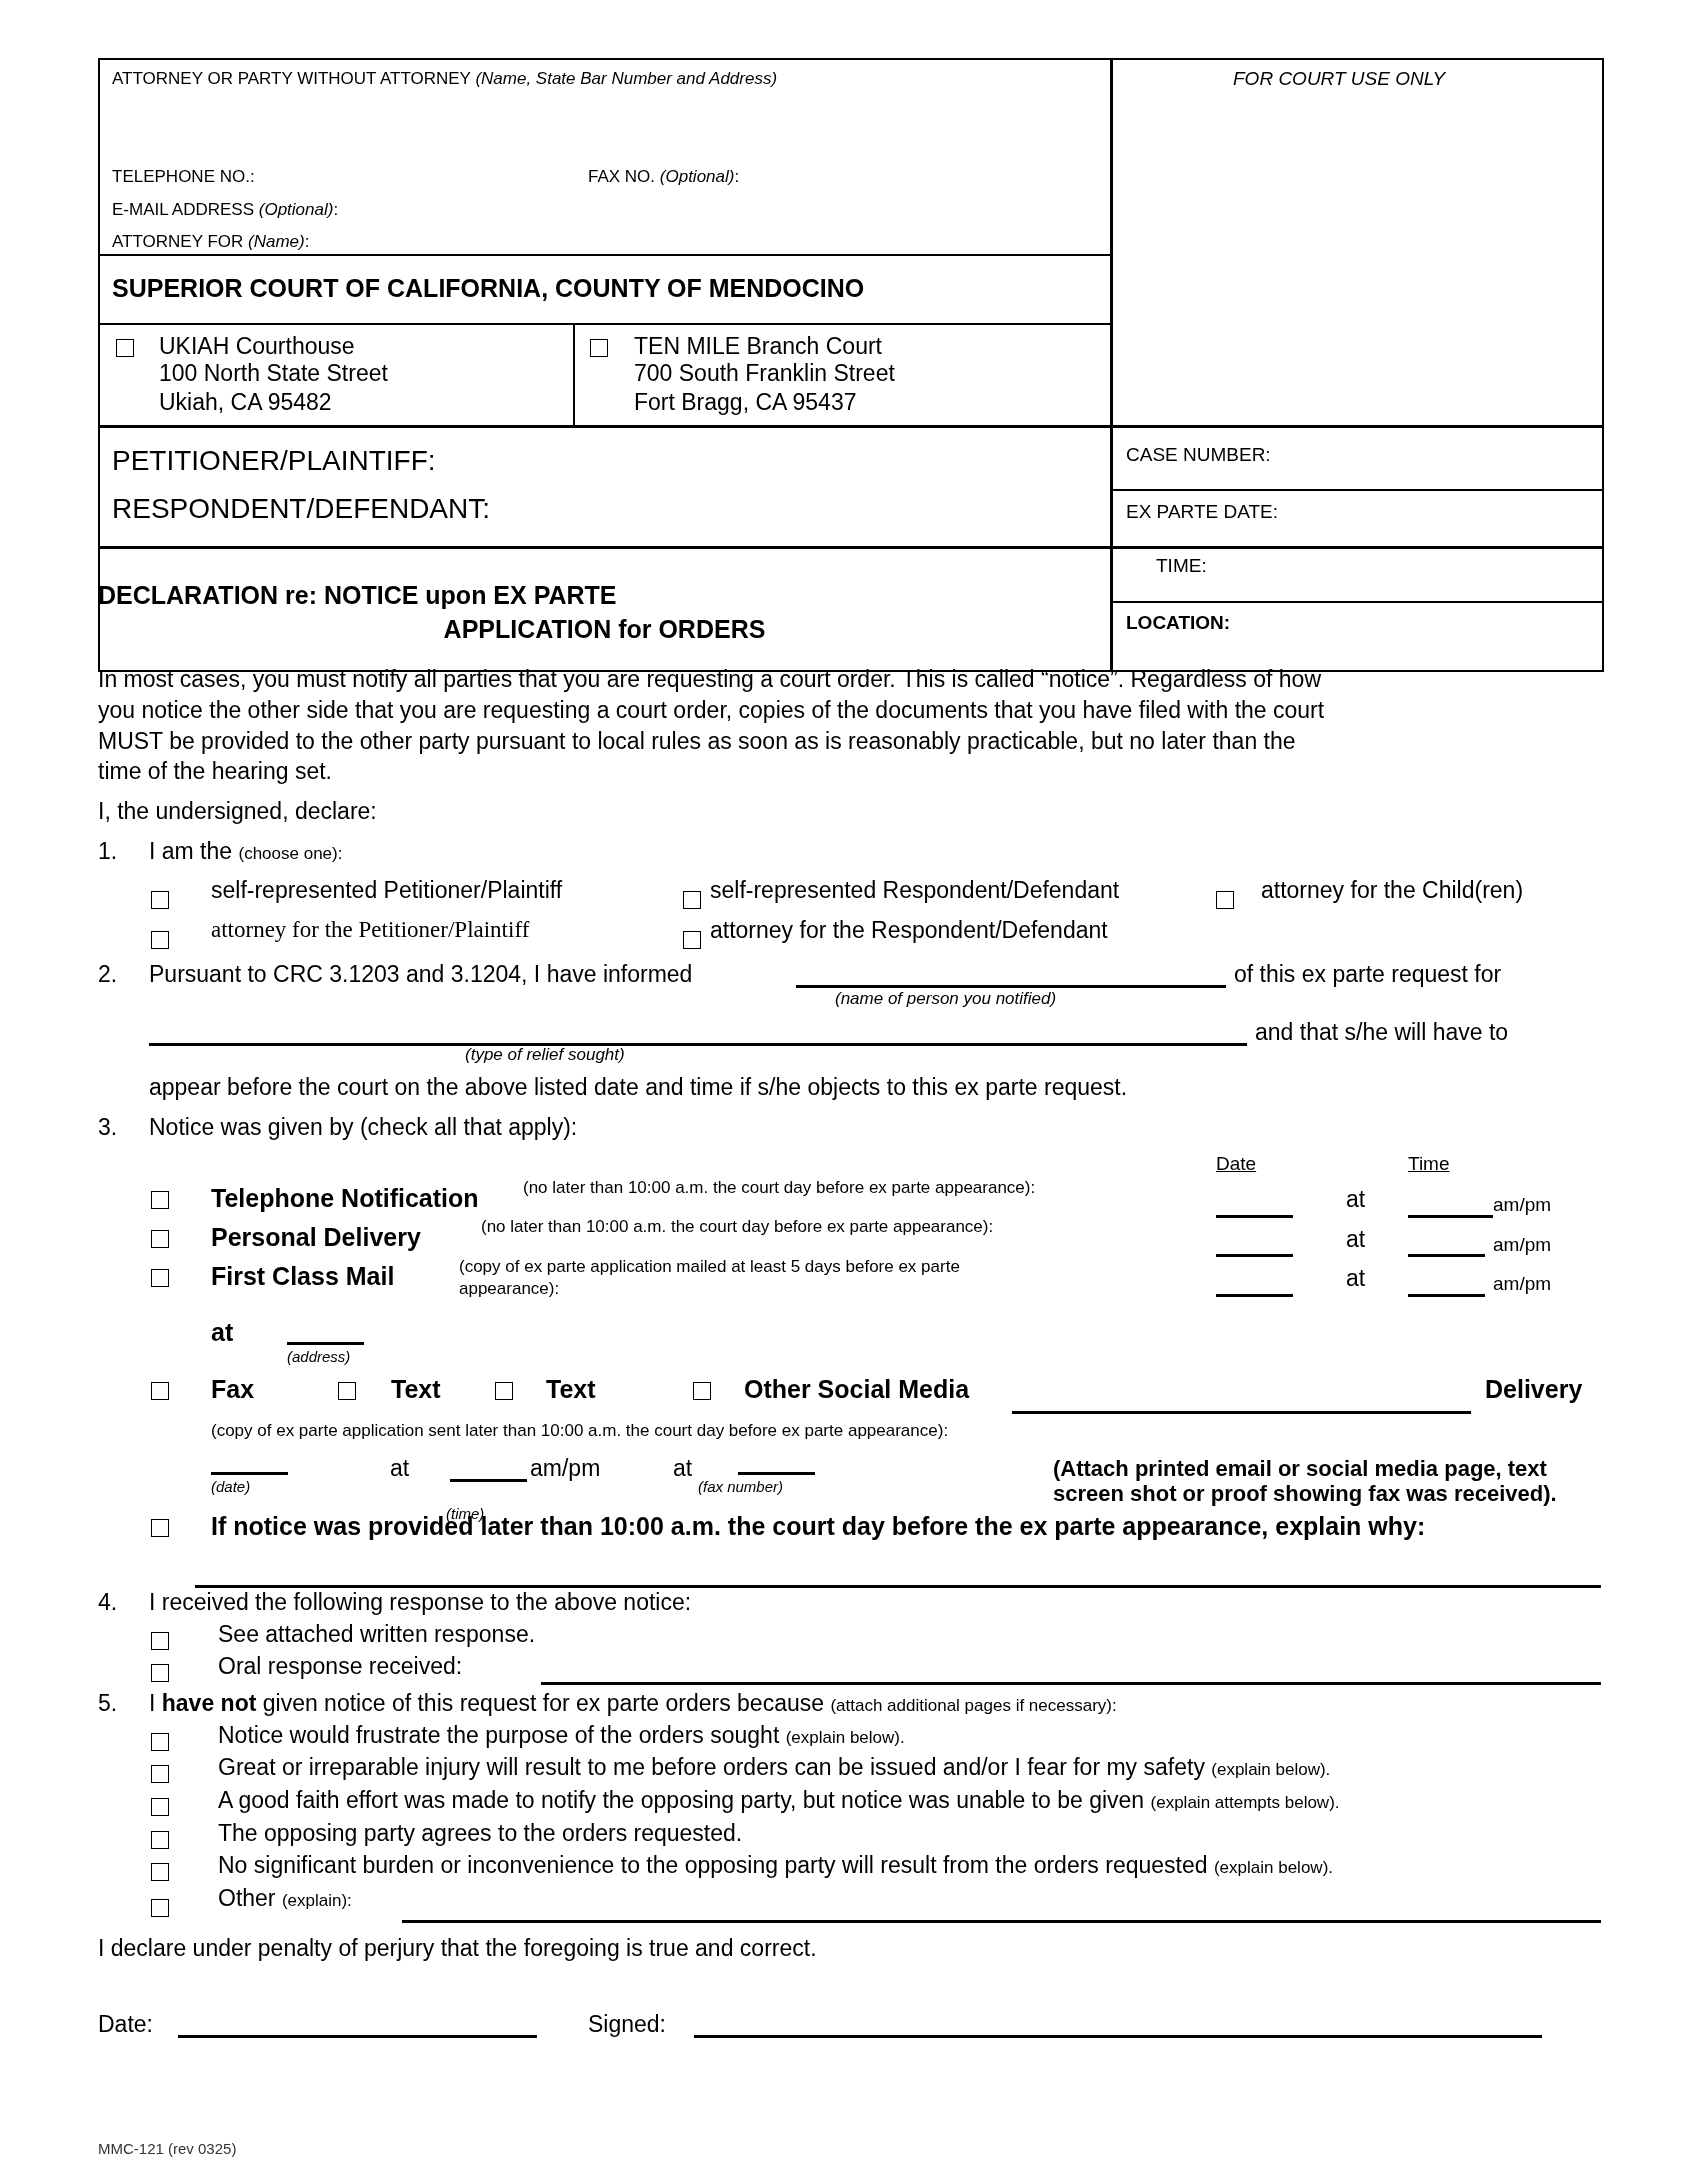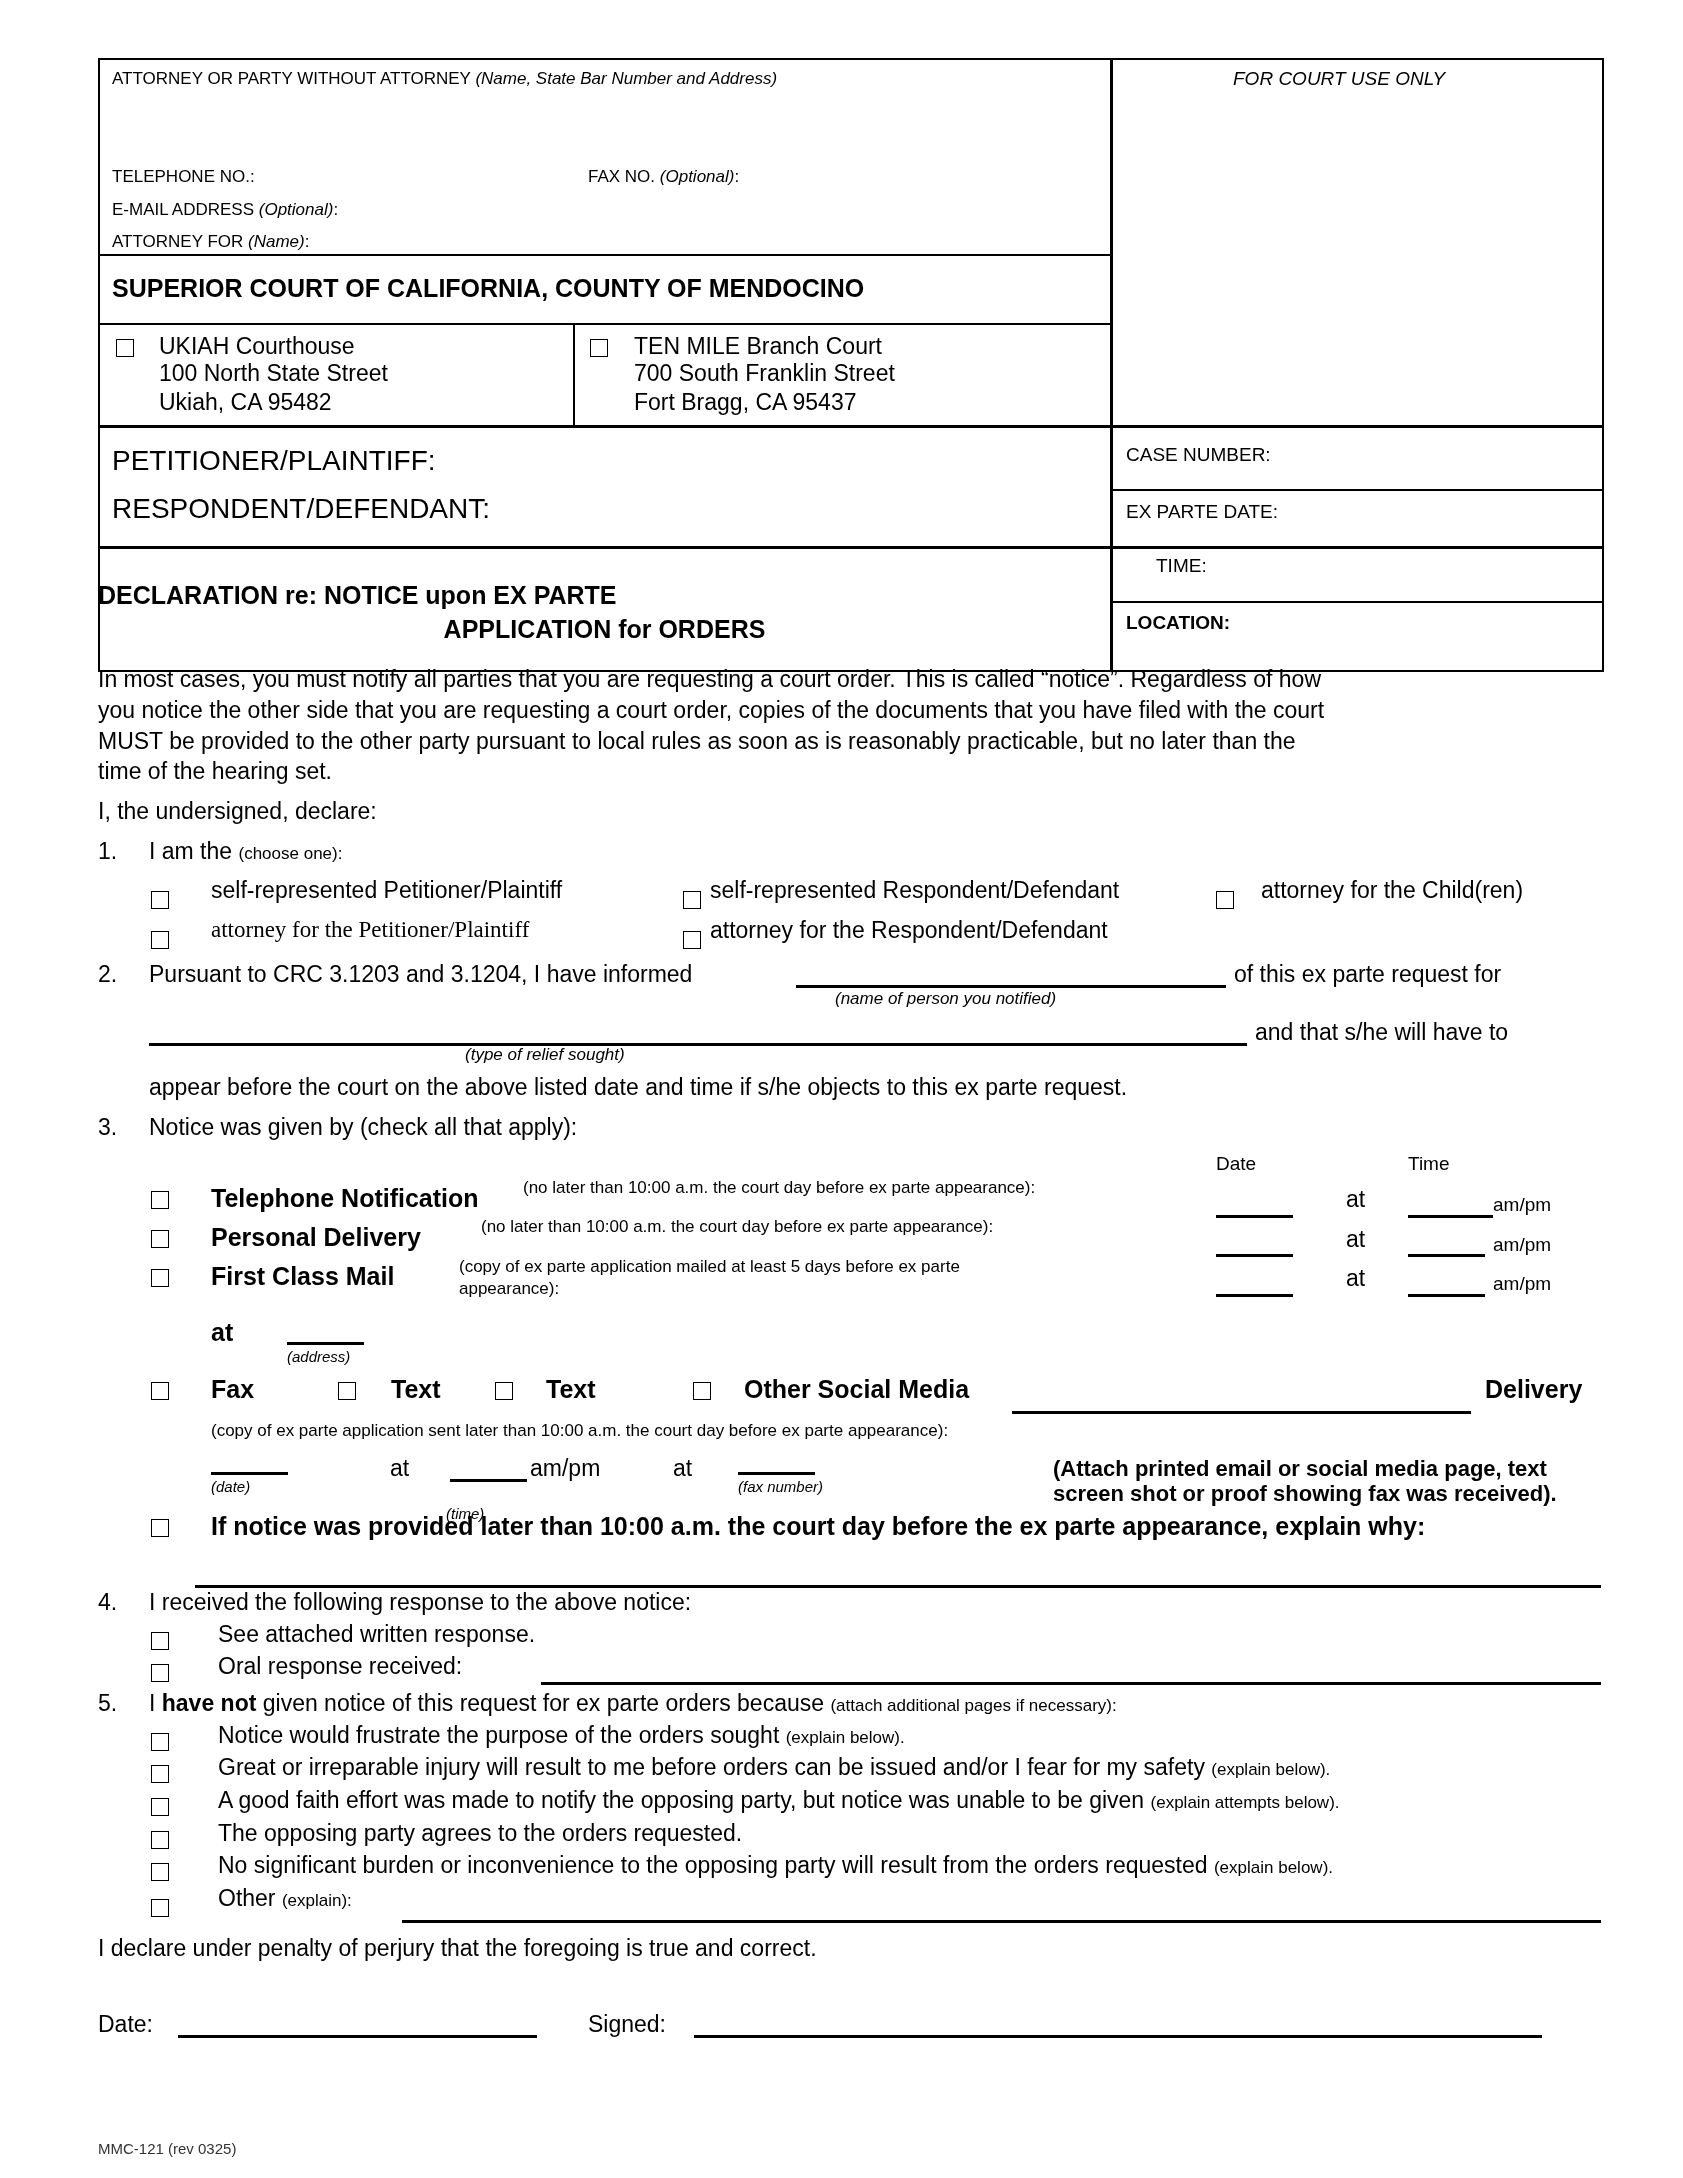--- a/index.html
+++ b/index.html
@@ -13,21 +13,21 @@
   .it { font-style: italic; }
   .b { font-weight: bold; }
   .f17 { font-size: 17px; }
   .f18 { font-size: 22px; text-align: center; }
   .f19 { font-size: 19px; }
   .f23 { font-size: 23px; }
   .f25 { font-size: 25px; }
   .f28 { font-size: 28px; }
   .sm { font-size: 17px; }
   .xs { font-size: 15px; }
-  .ul { }
+  .ul { text-decoration: underline; }
   .blank { position: absolute; height: 3px; background: #000; }
 </style>
 </head>
 <body>
 
 <div class="box" style="left:98px; top:58px; width:1506px; height:614px;"></div>
 <div class="vline" style="left:1110px; top:58px; width:2.5px; height:614px;"></div>
 <div class="hline" style="left:98px; top:254px; width:1013px; height:2px;"></div>
 <div class="hline" style="left:98px; top:323px; width:1013px; height:2px;"></div>
 <div class="vline" style="left:573px; top:323px; width:2px; height:103px;"></div>
@@ -164,21 +164,21 @@
 <div class="abs sm" style="left:211px; top:1421px;">(copy of ex parte application sent later than 10:00 a.m. the court day before ex parte appearance):</div>
 
 <div class="blank" style="left:211px; top:1472px; width:77px;"></div>
 <div class="abs it xs" style="left:211px; top:1478px;">(date)</div>
 <div class="abs f23" style="left:390px; top:1455px;">at</div>
 <div class="blank" style="left:450px; top:1479px; width:77px;"></div>
 <div class="abs it xs" style="left:446px; top:1485px;margin-top:20px;">(time)</div>
 <div class="abs f23" style="left:530px; top:1455px;">am/pm</div>
 <div class="abs f23" style="left:673px; top:1455px;">at</div>
 <div class="blank" style="left:738px; top:1472px; width:77px;"></div>
-<div class="abs it xs" style="left:738px; top:1478px;">(fax number)</div>
+<div class="abs it xs" style="left:698px; top:1478px;">(fax number)</div>
 <div class="abs b f18" style="left:1053px; top:1456px;">(Attach printed email or social media page, text</div>
 <div class="abs b f18" style="left:1053px; top:1481px;">screen shot or proof showing fax was received).</div>
 
 <div class="cb" style="left:151px; top:1519px;"></div>
 <div class="abs b f25" style="left:211px; top:1512px;">If notice was provided later than 10:00 a.m. the court day before the ex parte appearance, explain why:</div>
 <div class="blank" style="left:195px; top:1585px; width:1406px;"></div>
 
 <div class="abs f23" style="left:98px; top:1589px;">4.</div>
 <div class="abs f23" style="left:149px; top:1589px;">I received the following response to the above notice:</div>
 <div class="cb" style="left:151px; top:1632px;"></div>

